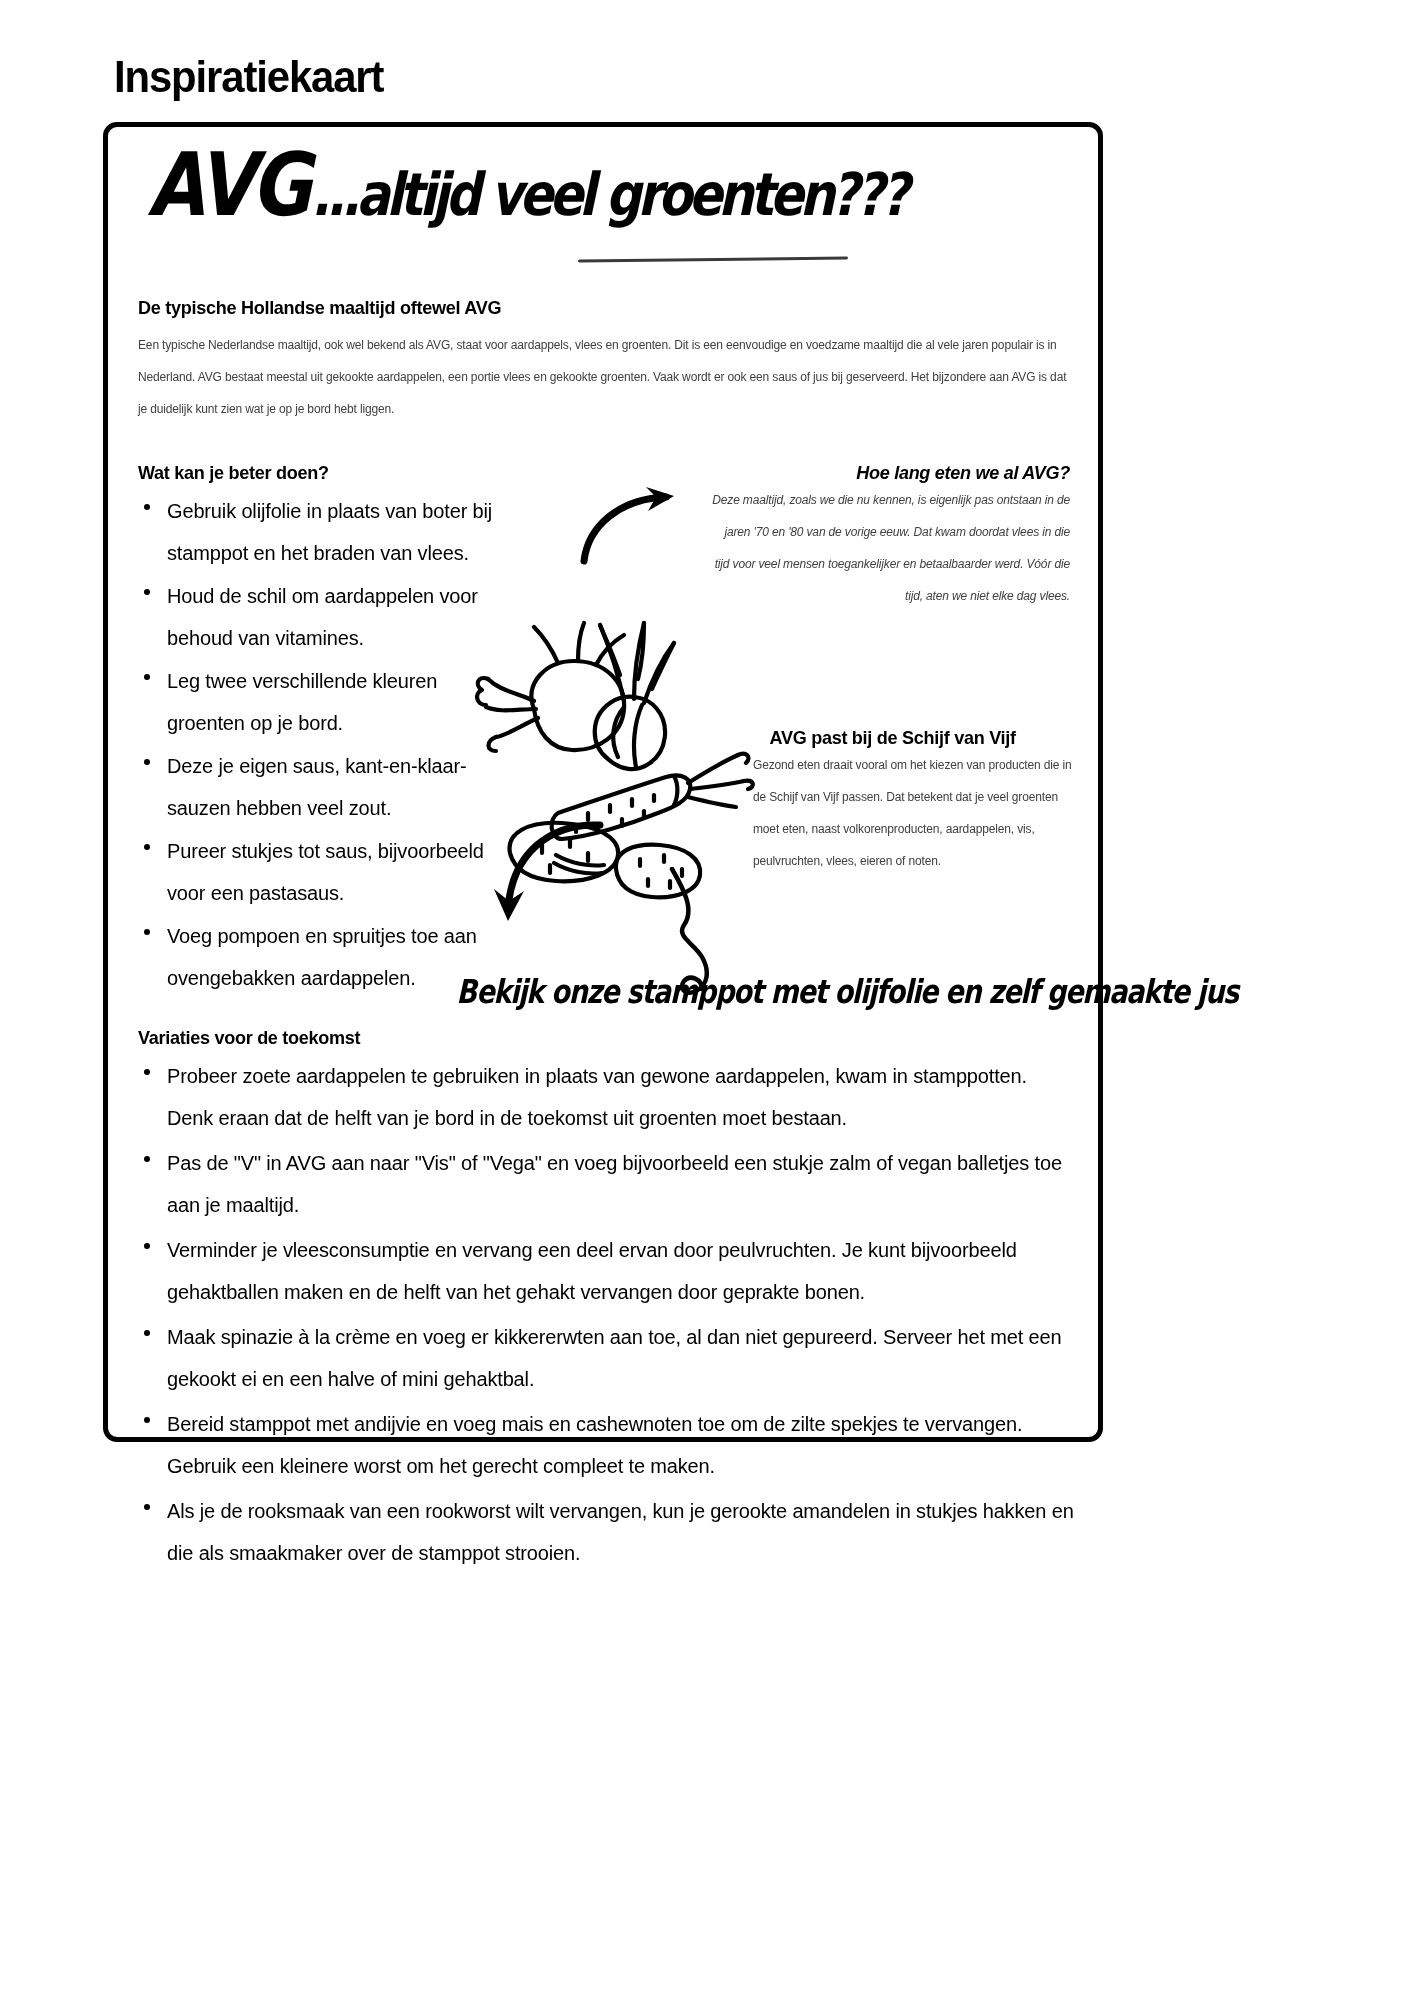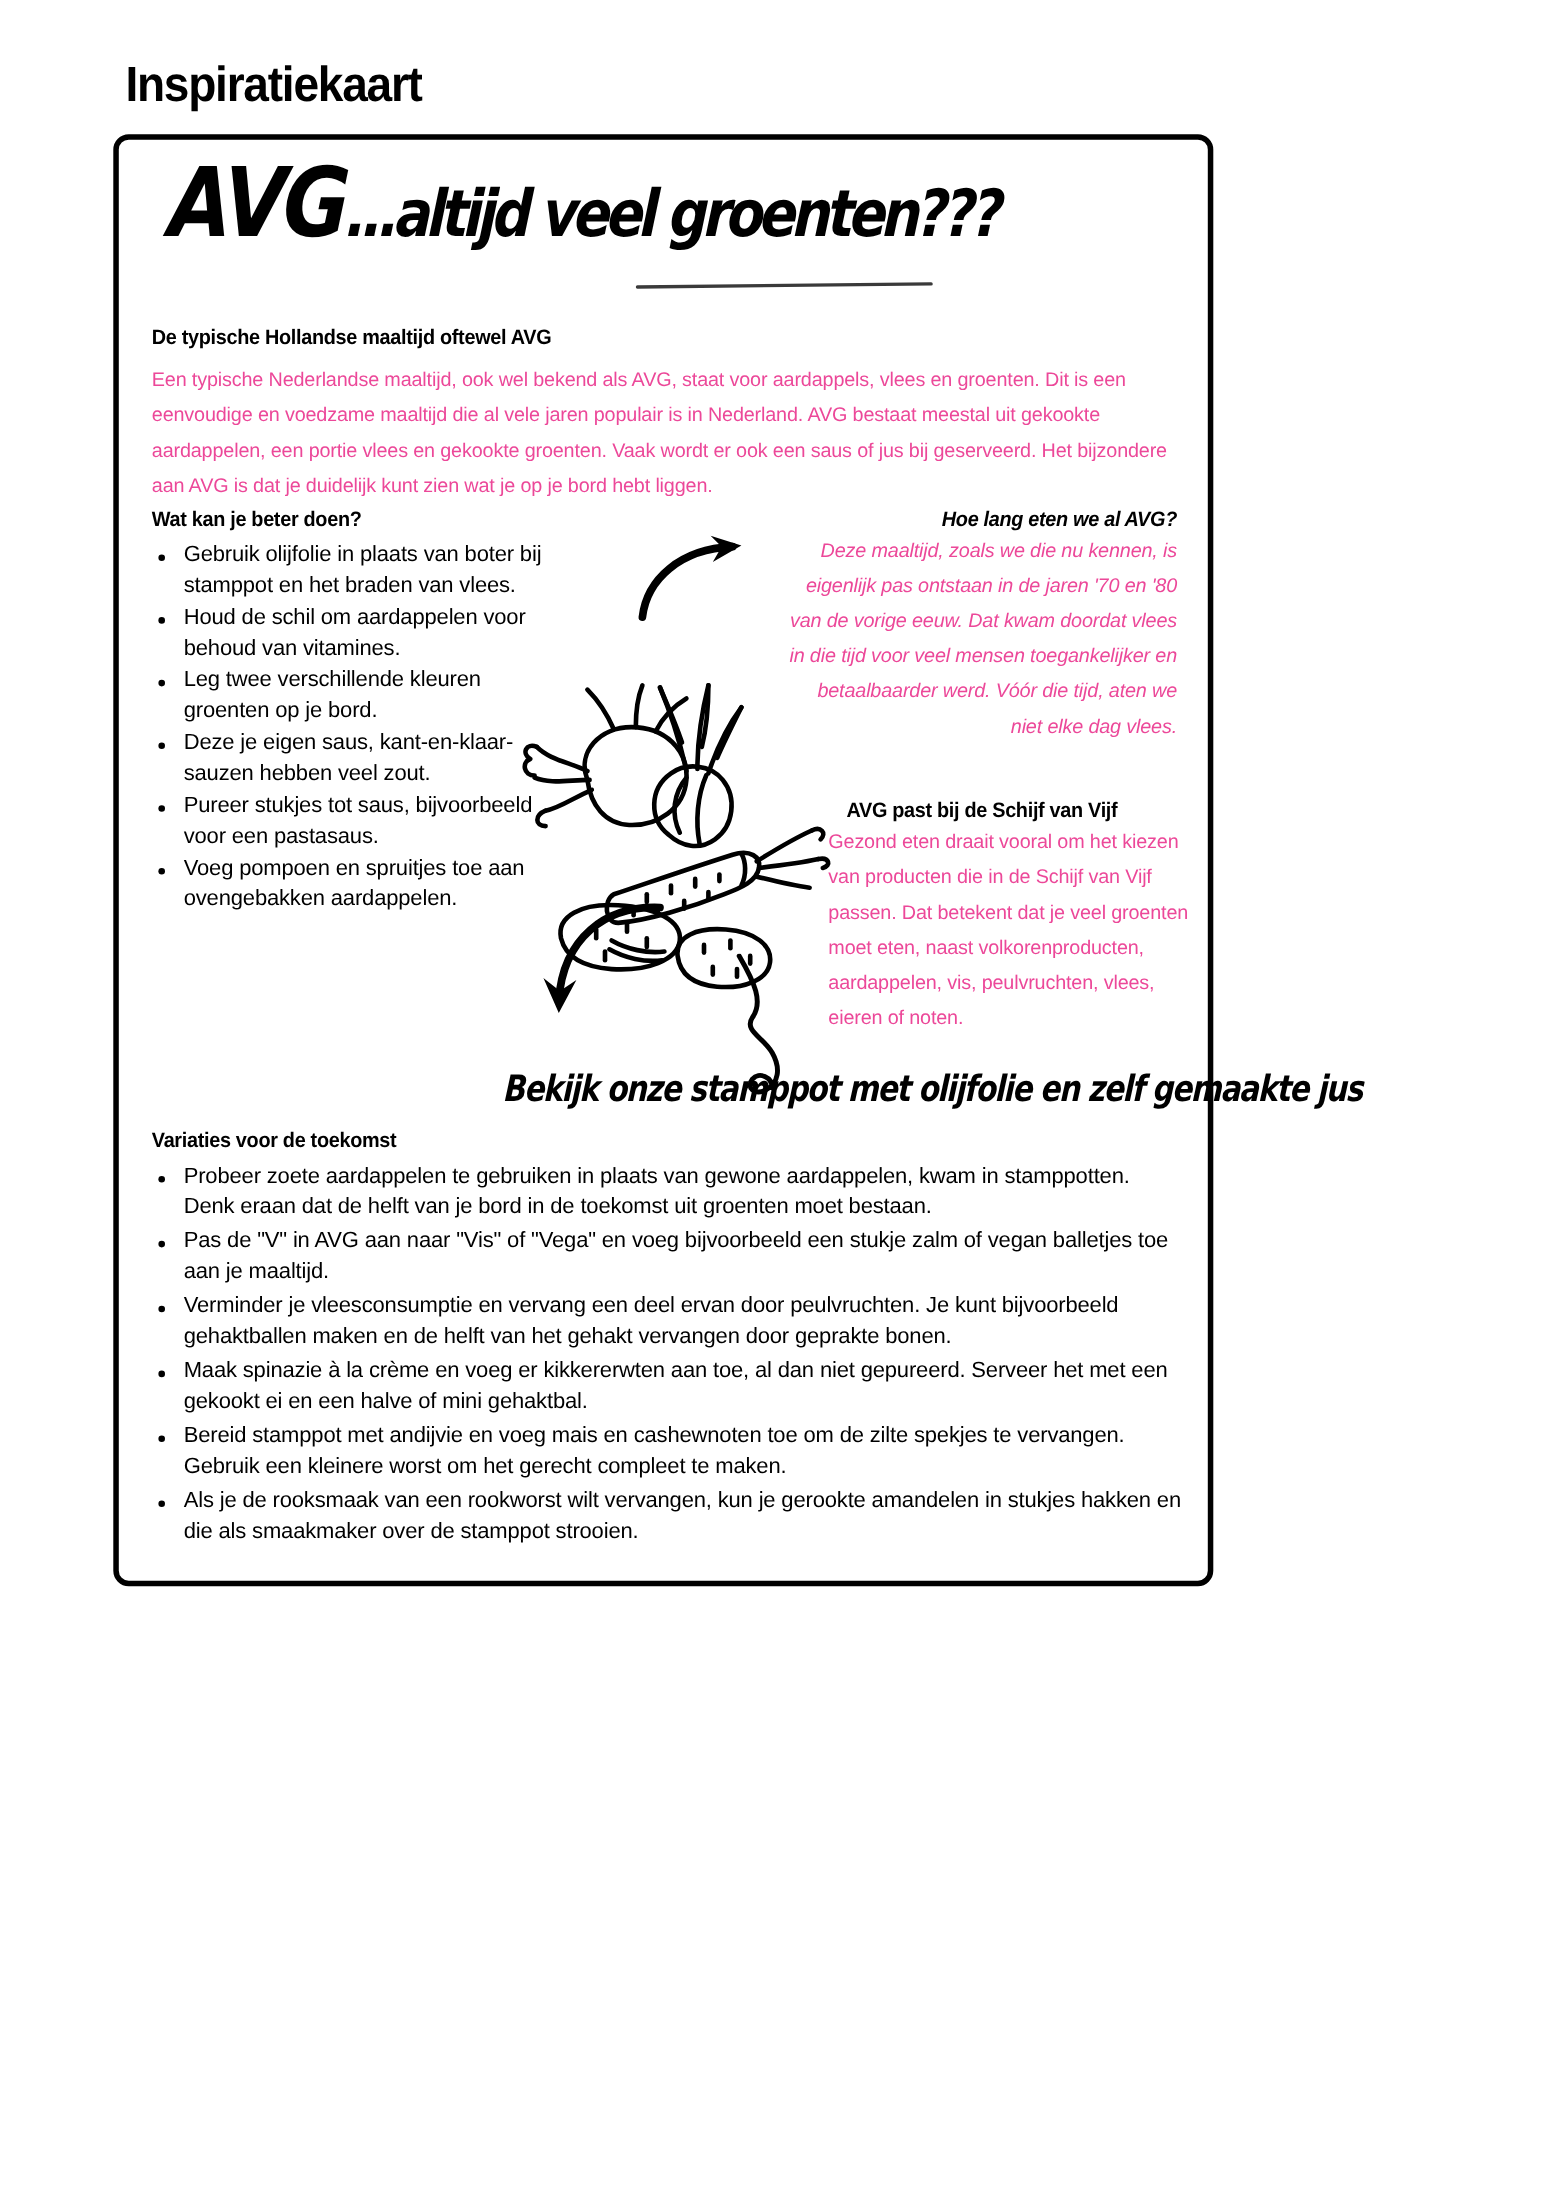--- a/index.html
+++ b/index.html
@@ -78,24 +78,24 @@
     font-weight: bold;
     font-size: 19px;
     letter-spacing: -0.3px;
     font-stretch: condensed;
     transform: scaleX(0.95);
     transform-origin: left center;
   }
   .sec-head.right-al { transform-origin: right center; }
 
   .body-p {
-    font-size: 18px;
+    font-size: 12px;
     line-height: 32px;
     letter-spacing: -0.15px;
-    color: #ec4899;
+    color: #404040;
   }
 
   
   .intro {
     position: absolute;
     left: 30px;
     top: 170px;
     width: 930px;
   }
   .intro .sec-head { margin-bottom: 10px; }
@@ -125,21 +125,21 @@
 
   ul.bl {
     list-style: none;
     margin: 6px 0 0 0;
     padding: 0;
   }
   ul.bl > li {
     position: relative;
     padding-left: 29px;
     font-size: 20px;
-    line-height: 28px;
+    line-height: 42px;
     letter-spacing: -0.15px;
     margin-bottom: 1px;
   }
   ul.bl > li::before {
     content: "";
     position: absolute;
     left: 6px;
     top: 14px;
     width: 6px;
     height: 6px;

